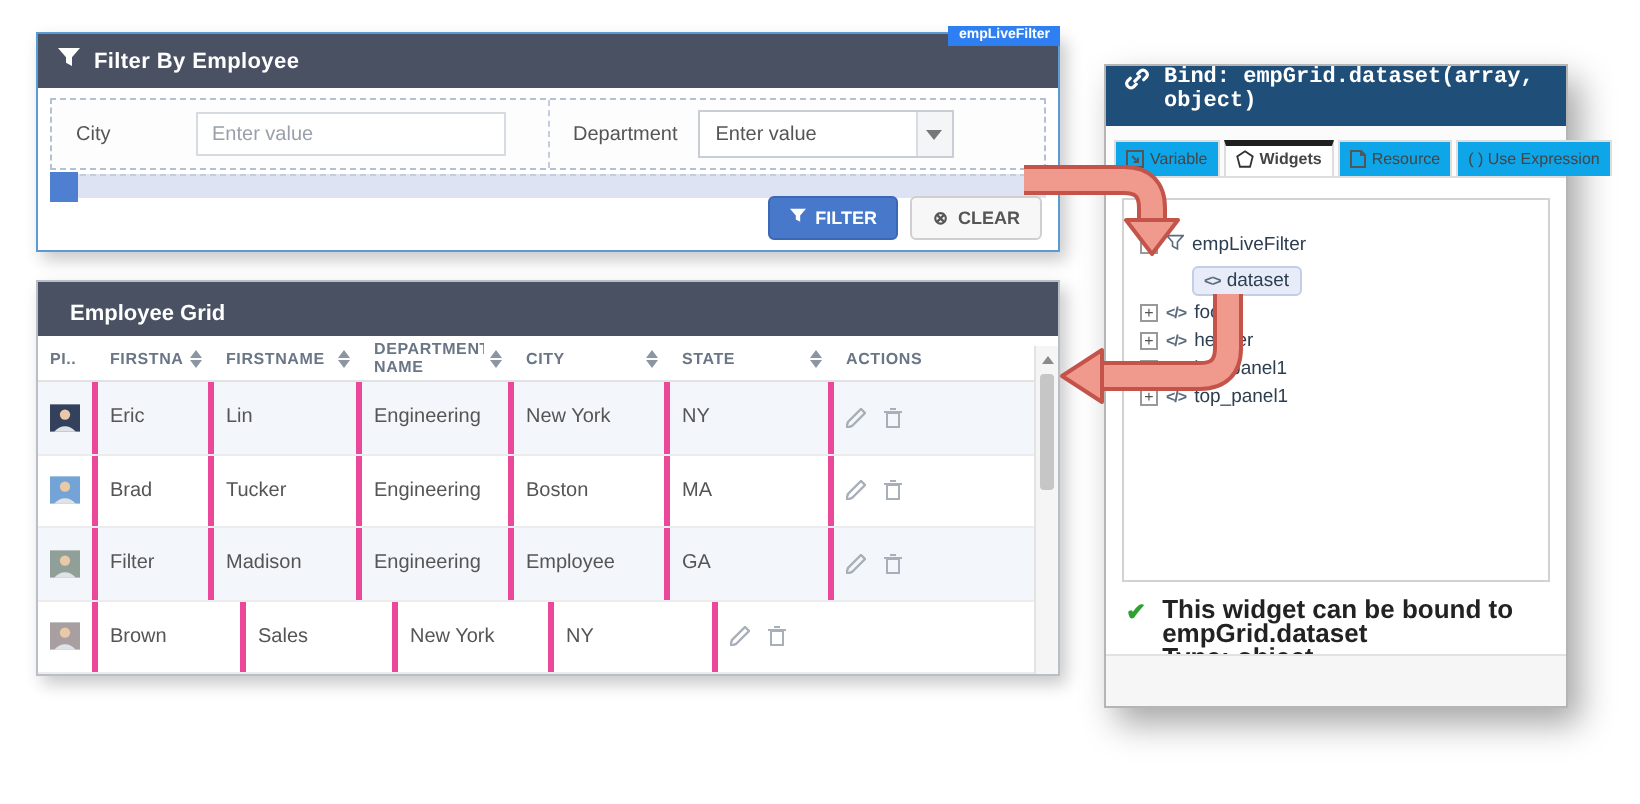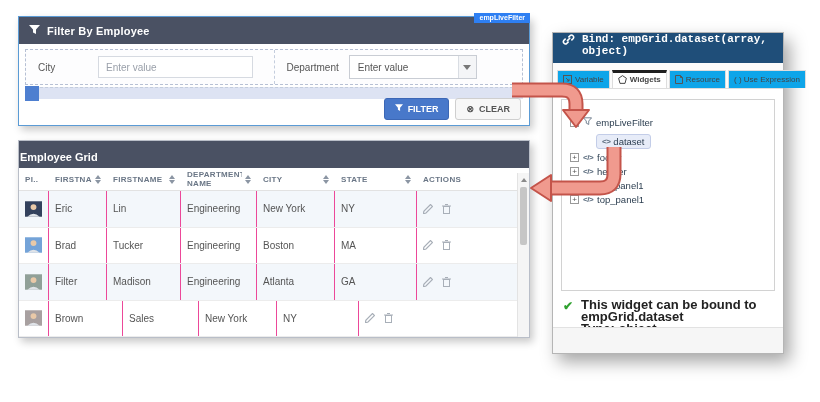--- a/index.html
+++ b/index.html
@@ -35,31 +35,31 @@
   .btn-row { position:absolute; right:8px; bottom:7px; display:flex; gap:6px;justify-content:flex-end; }
   .btn { display:flex; align-items:center; gap:5px; font-size:9px; font-weight:bold;
     padding:5px 10px; border-radius:3px; cursor:pointer; font-family:"Liberation Sans", sans-serif; }
   .btn-primary { background:#4878ca; border:1px solid #3c67b5; color:#fff; }
   .btn-light { background:#f7f7f7; border:1px solid #cfcfcf; color:#555; }
 
   
   .grid-panel { position:absolute; left:18px; top:140px; width:512px; height:198px;
     background:#fff; border:1px solid #b9bec8; box-shadow:3px 4px 8px rgba(0,0,0,.22); }
   .gp-header { height:31px; background:#4a5163; color:#fff; display:flex; align-items:center;
-    padding:0 1px; font-size:11px; font-weight:bold; }
+    padding:0 16px; font-size:11px; font-weight:bold; }
   .tbl { position:absolute; left:0; right:0; top:27px; bottom:0; display:flex; flex-direction:column; }
   .thead { display:flex; height:23px; border-bottom:1px solid #e2e2e2; background:#fff; }
   .th { display:flex; align-items:center; padding:0 6px; font-size:8px; font-weight:bold;
     color:#6a7686; letter-spacing:.3px; line-height:9px; cursor:pointer; }
   .th .lbl { overflow:hidden; }
   .tbody { flex:1; display:flex; flex-direction:column; }
   .tr { display:flex; flex:1; border-bottom:1px solid #ececec; background:#fff; align-items:stretch; cursor:pointer; }
   .tr.stripe { background:#f3f7fb; }
   .td { display:flex; align-items:center; padding:0 6px; font-size:10px; color:#555;
-    border-right:1px solid #ec4899; overflow:hidden; }
+    border-right:3px solid #ec4899; overflow:hidden; }
   .c-pic { width:30px; } .c-first { width:58px; } .c-last { width:74px; } .c-dept { width:76px; }
   .c-city { width:78px; } .c-state { width:82px; } .c-act { flex:1; border-right:none; gap:9px; }
   .sort-icon { margin-left:auto; display:inline-flex; flex-direction:column; align-items:center; gap:1px; padding-left:3px; }
   .sort-icon i { display:block; width:0; height:0; border:3px solid transparent; }
   .sort-icon i.up { border-bottom:4px solid #8b95a3; }
   .sort-icon i.dn { border-top:4px solid #8b95a3; }
   .avatar { width:22px; height:20px; border-radius:1px; overflow:hidden; display:block; }
   .action-btn { background:none; border:none; cursor:pointer; padding:0; display:flex; }
   .vscroll { position:absolute; right:0; top:32px; bottom:0; width:12px; background:#f5f5f5;
     border-left:1px solid #e3e3e3; }
@@ -259,21 +259,21 @@
           <div class="td c-pic">
               <svg class="avatar" viewBox="0 0 22 20">
                 <rect class="av-bg" width="22" height="20" fill="#90a098"></rect>
                 <circle cx="11" cy="7.5" r="3.8" fill="#e9c9a8"></circle>
                 <path d="M3 20q8-8 16 0z" fill="#dfe3e8"></path>
               </svg>
             </div>
           <div class="td c-first">Filter</div>
           <div class="td c-last">Madison</div>
           <div class="td c-dept">Engineering</div>
-          <div class="td c-city">Atlanta</div>
+          <div class="td c-city">Employee</div>
           <div class="td c-state">GA</div>
           <div class="td c-act">
             <button class="action-btn">
                 <svg width="10" height="10" viewBox="0 0 10 10">
                   <path d="M0 10l1-3 6.5-6.5 2 2L3 9z" fill="none" stroke="#a8afb8" stroke-width="1.2"></path>
                 </svg>
               </button>
             <button class="action-btn">
                 <svg width="9" height="10" viewBox="0 0 9 10">
                   <rect x="1.5" y="2.5" width="6" height="7" fill="none" stroke="#a8afb8"></rect>

